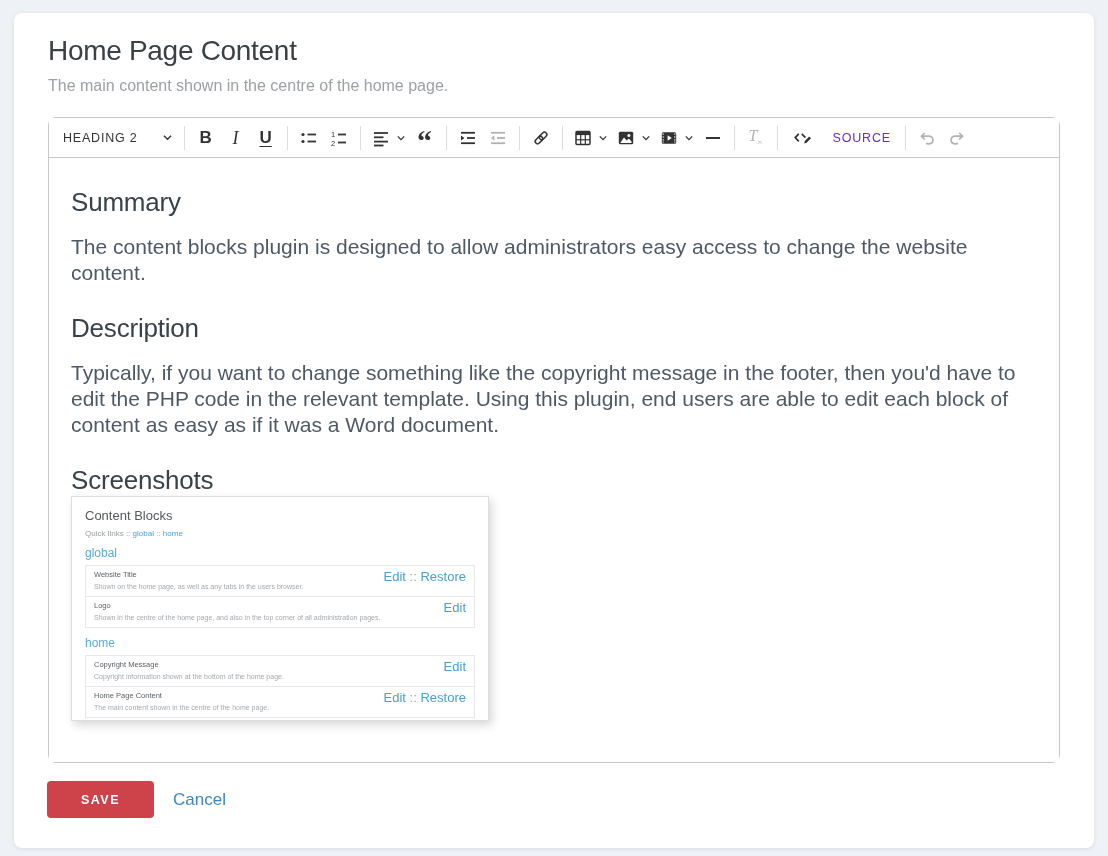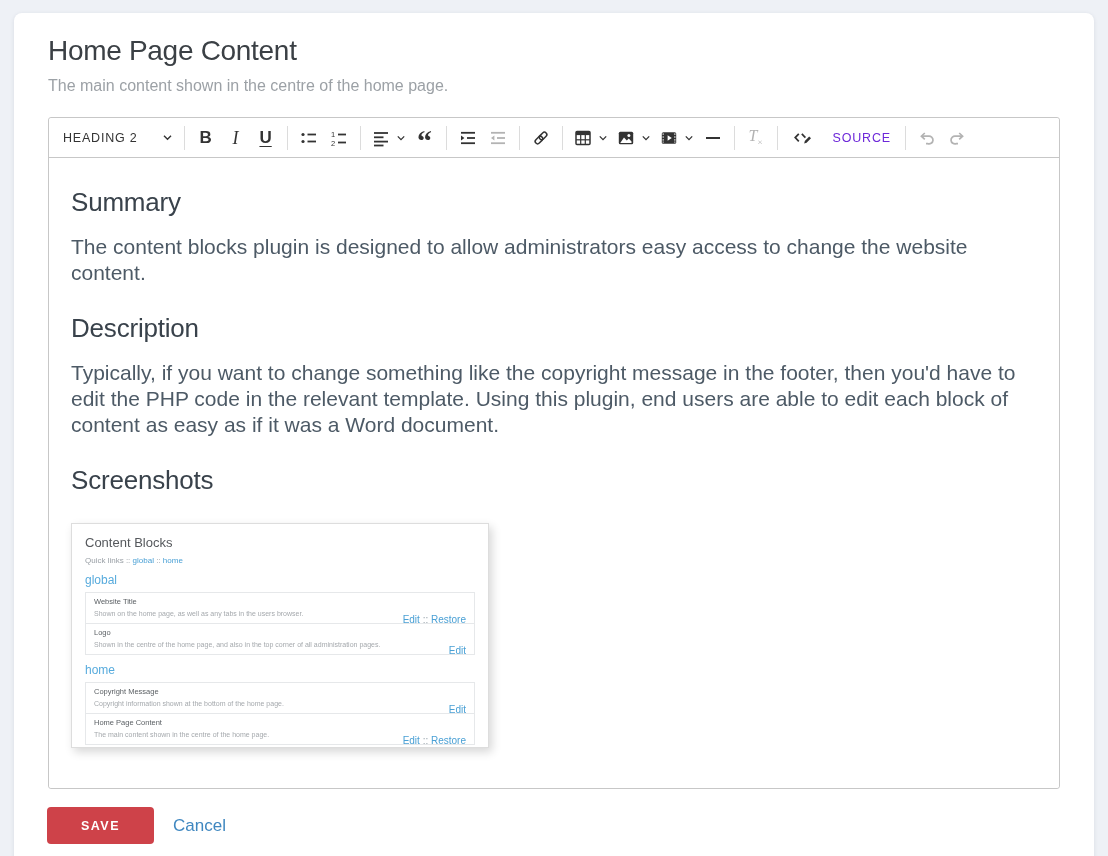--- a/index.html
+++ b/index.html
@@ -18,21 +18,21 @@
     min-height:828px;
   }
   .page-title {
     font-size:28px; font-weight:400; color:#3b4045; letter-spacing:-0.3px;
     line-height:34px;
   }
   .page-subtitle {
     margin-top:8px; font-size:16px; color:#9ca1a6; line-height:20px;
   }
   
-  .editor { margin-top:21px; border:1px solid #c7c7c7; border-radius:3px; }
+  .editor { margin-top:21px; border:1px solid #c7c7c7; border-radius:8px; }
   .toolbar {
     display:flex; align-items:center; height:40px; padding:0 9px;
     border-bottom:1px solid #c7c7c7; background:#fff;
     border-radius:3px 3px 0 0;
   }
   .tb-btn {
     display:inline-flex; align-items:center; justify-content:center;
     min-width:30px; height:32px; padding:0 4px; border:none; background:transparent;
     color:#333; cursor:pointer; border-radius:3px;
   }
@@ -57,34 +57,34 @@
   }
   .content h2 {
     font-size:26px; font-weight:400; color:#39424b; letter-spacing:-0.2px;
     margin-top:26px; line-height:32px;
   }
   .content p {
     margin-top:16px; font-size:21px; line-height:26px; color:#4d5a66;
   }
   
   .figure {
-    margin-top:27px; width:418px; height:225px; background:#fff;
+    width:418px; height:225px; background:#fff;
     border:1px solid #ddd; box-shadow:3px 4px 9px rgba(0,0,0,.16);
     padding:11px 13px; overflow:hidden; cursor:pointer;
   }
   .mini-title { font-size:13px; color:#55585c; }
   .mini-ql { margin-top:6px; font-size:8px; color:#9aa0a6; }
   .mini-link { color:#4aa0d5; text-decoration:none; }
   .mini-h { margin-top:8px; margin-bottom:5px; font-size:12px; color:#57abdd; }
   .mini-box { border:1px solid #e6e8ea; }
   .mini-row { padding:4px 8px 5px 8px; position:relative; }
   .mini-row + .mini-row { border-top:1px solid #e6e8ea; }
   .mini-row-title { font-size:7.5px; color:#5a5f63; line-height:10px; }
   .mini-row-desc { font-size:7px; color:#a5a9ad; line-height:9px; margin-top:2px; }
-  .mini-actions { position:absolute; top:21px; right:8px; font-size:10px; }
+  .mini-actions { position:absolute; top:3px; right:8px; font-size:13px; }
   .mini-actions .sep { color:#9aa5ad; }
   
   .footer { margin-top:18px; display:flex; align-items:center; margin-left:-1px; }
   .save-btn {
     background:#ce4249; color:#fff; border:none; border-radius:4px;
     width:107px; height:37px; font-size:12.5px; font-weight:700;
     letter-spacing:1.5px; cursor:pointer; font-family:"Liberation Sans", sans-serif;
   }
   .cancel-link {
     margin-left:19px; color:#3f87c0; font-size:17px; text-decoration:none; cursor:pointer;text-align:right;

